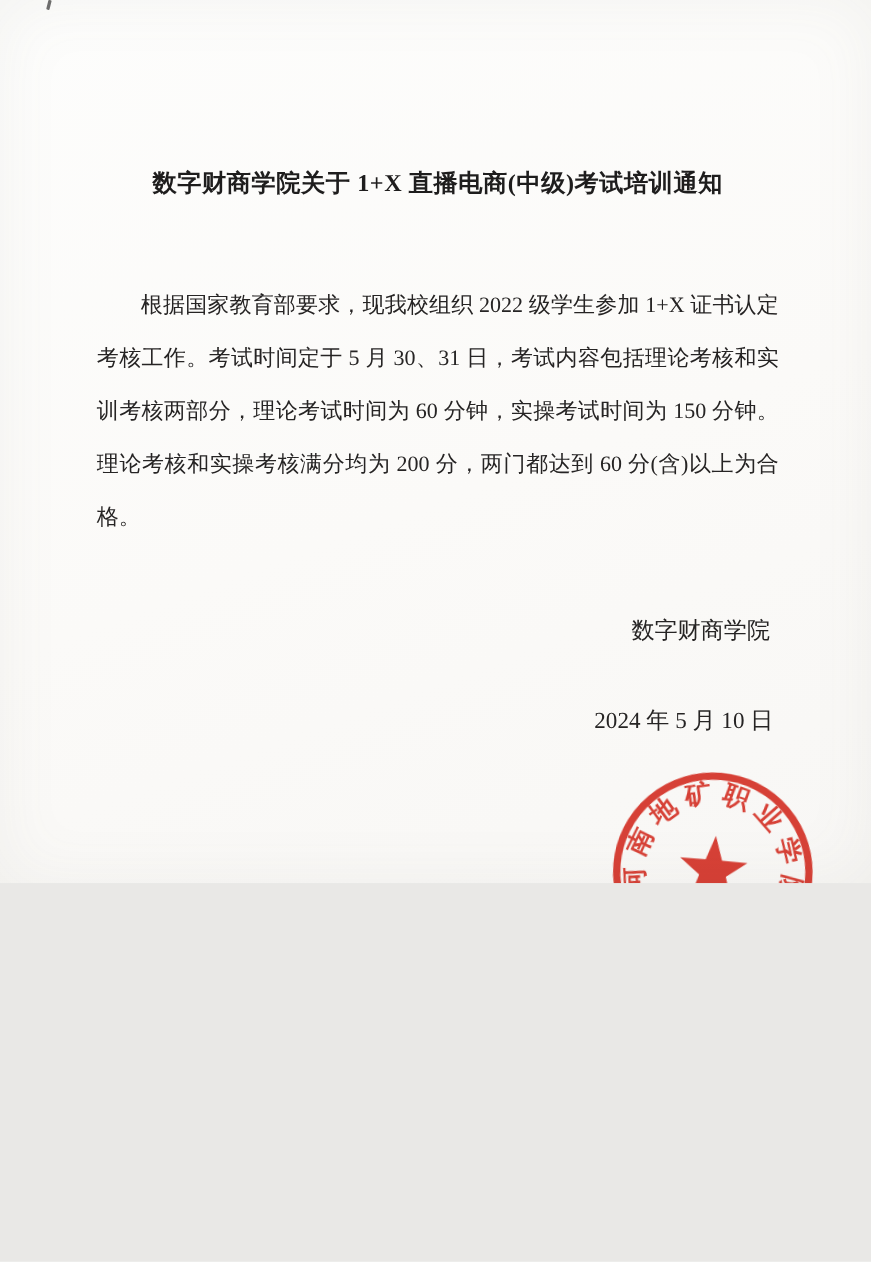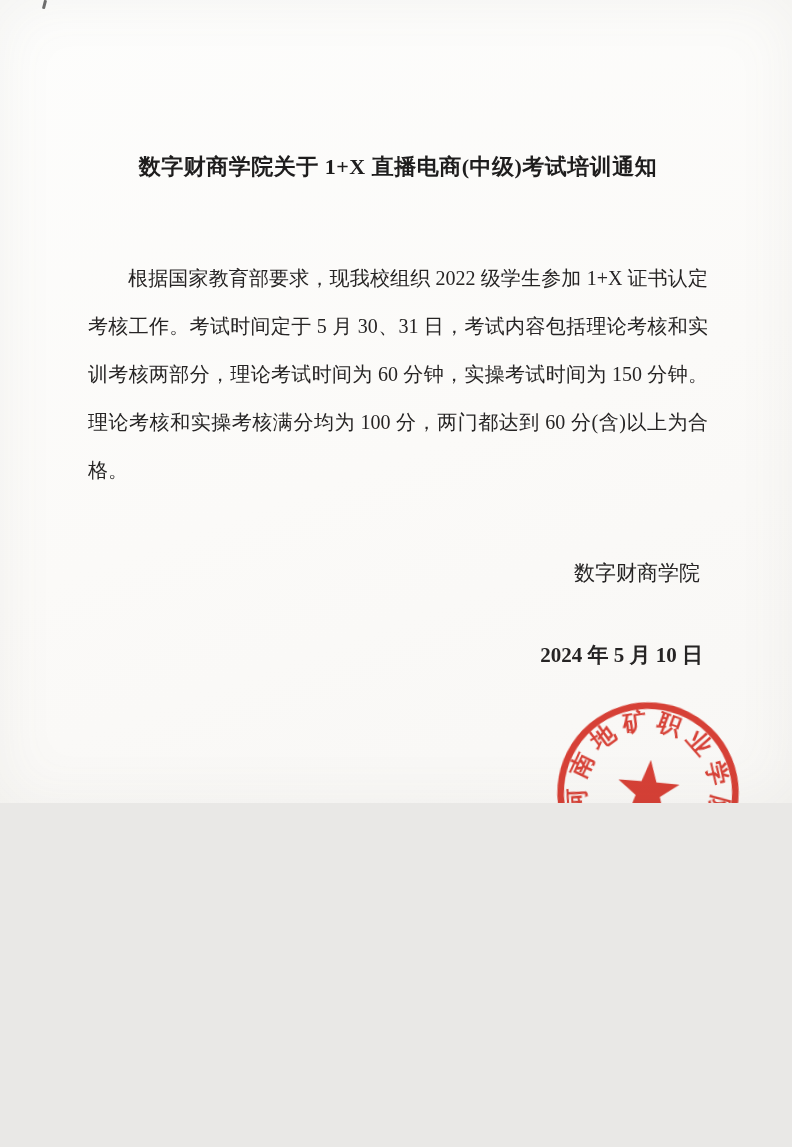--- a/index.html
+++ b/index.html
@@ -23,42 +23,42 @@
     line-height:34px;margin:0;letter-spacing:.5px;color:#1e1d1d;
   }
   .body-text{margin-top:70px;font-size:20px;line-height:48px;text-align:justify;}
   .body-text p{margin:0;text-indent:2em;word-break:break-all;}
   .signature-line{
     margin-top:62px;font-size:21px;line-height:34px;
     text-align:right;padding-right:8px;
   }
   .date-line{
     margin-top:48px;font-size:21px;line-height:34px;
-    text-align:right;padding-right:5px;font-weight:bold;
+    text-align:right;padding-right:5px;
   }
   .seal{
     position:absolute;left:553px;top:697px;width:190px;height:192px;
     mix-blend-mode:multiply;opacity:.88;
     transform:rotate(5deg);
     filter:blur(.2px);
   }
   .seal text{font-family:"Liberation Serif","DejaVu Serif",serif;}
 </style>
 </head>
 <body>
 
 <div class="page">
 
   <div class="pen-mark"></div>
 
   <div class="content">
     <h1 class="title">数字财商学院关于 1+X 直播电商(中级)考试培训通知</h1>
 
     <div class="body-text">
-      <p>根据国家教育部要求，现我校组织 2022 级学生参加 1+X 证书认定考核工作。考试时间定于 5 月 30、31 日，考试内容包括理论考核和实训考核两部分，理论考试时间为 60 分钟，实操考试时间为 150 分钟。理论考核和实操考核满分均为 100 分，两门都达到 60 分(含)以上为合格。</p>
+      <p>根据国家教育部要求，现我校组织 2022 级学生参加 1+X 证书认定考核工作。考试时间定于 5 月 30、31 日，考试内容包括理论考核和实训考核两部分，理论考试时间为 60 分钟，实操考试时间为 150 分钟。理论考核和实操考核满分均为 200 分，两门都达到 60 分(含)以上为合格。</p>
     </div>
 
     <div class="signature-line">数字财商学院</div>
 
     <div class="date-line">2024 年 5 月 10 日</div>
   </div>
 
   <svg class="seal" viewBox="0 0 200 200" aria-hidden="true">
     <defs>
       <path id="arcOuter" d="M 39.3,128.3 A 67,67 0 1 1 160.7,128.3" fill="none"></path>

